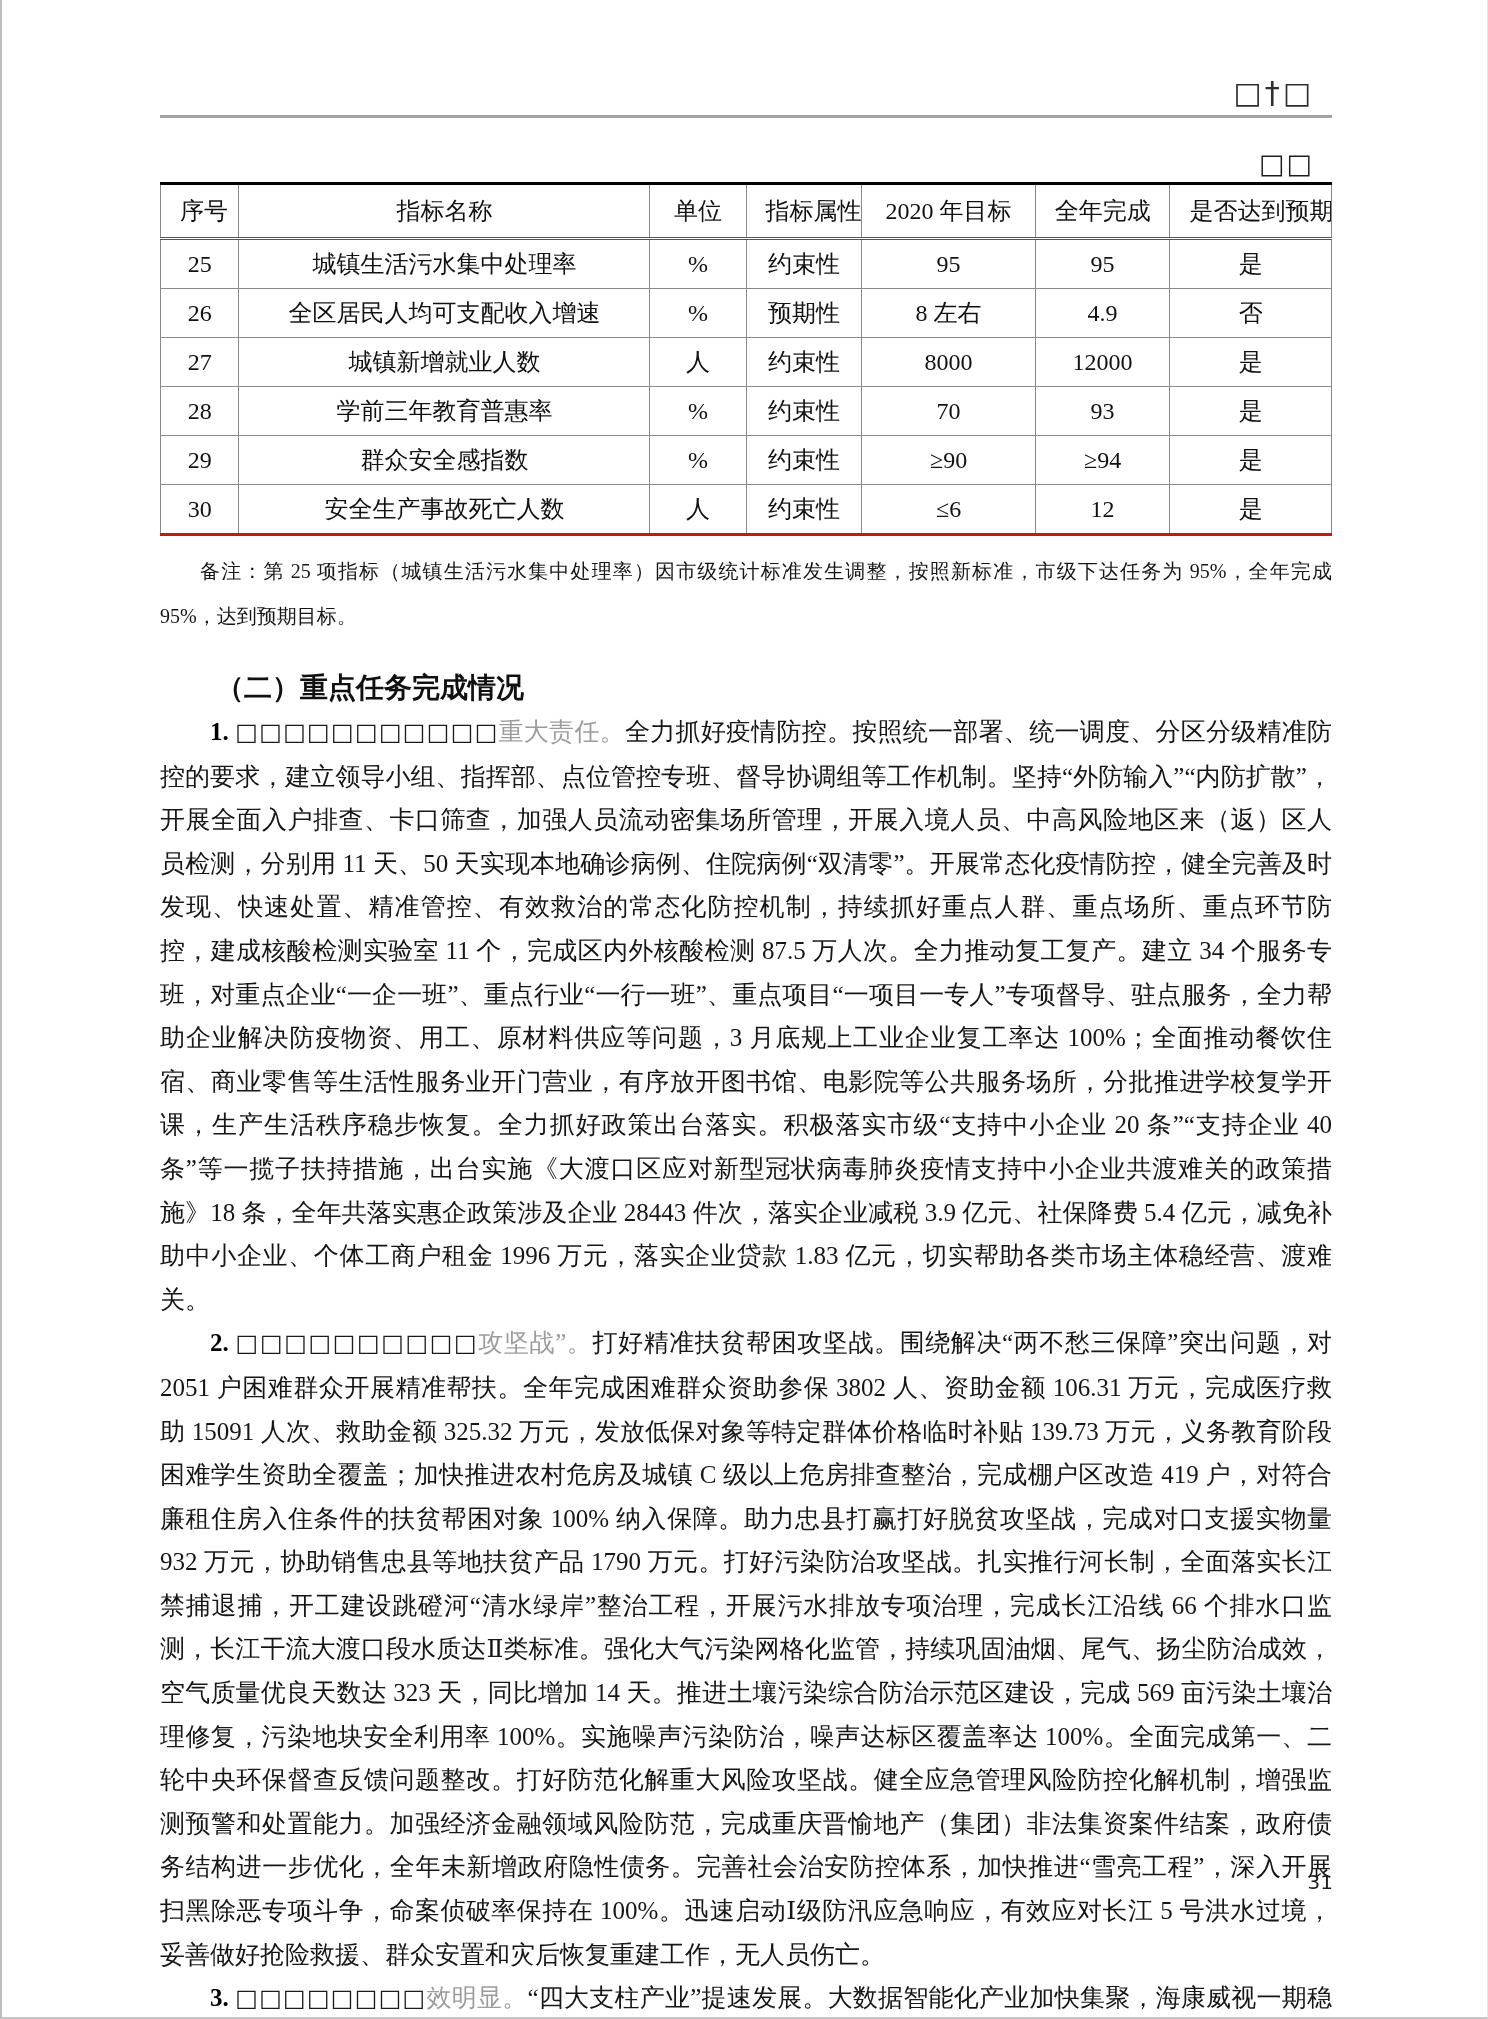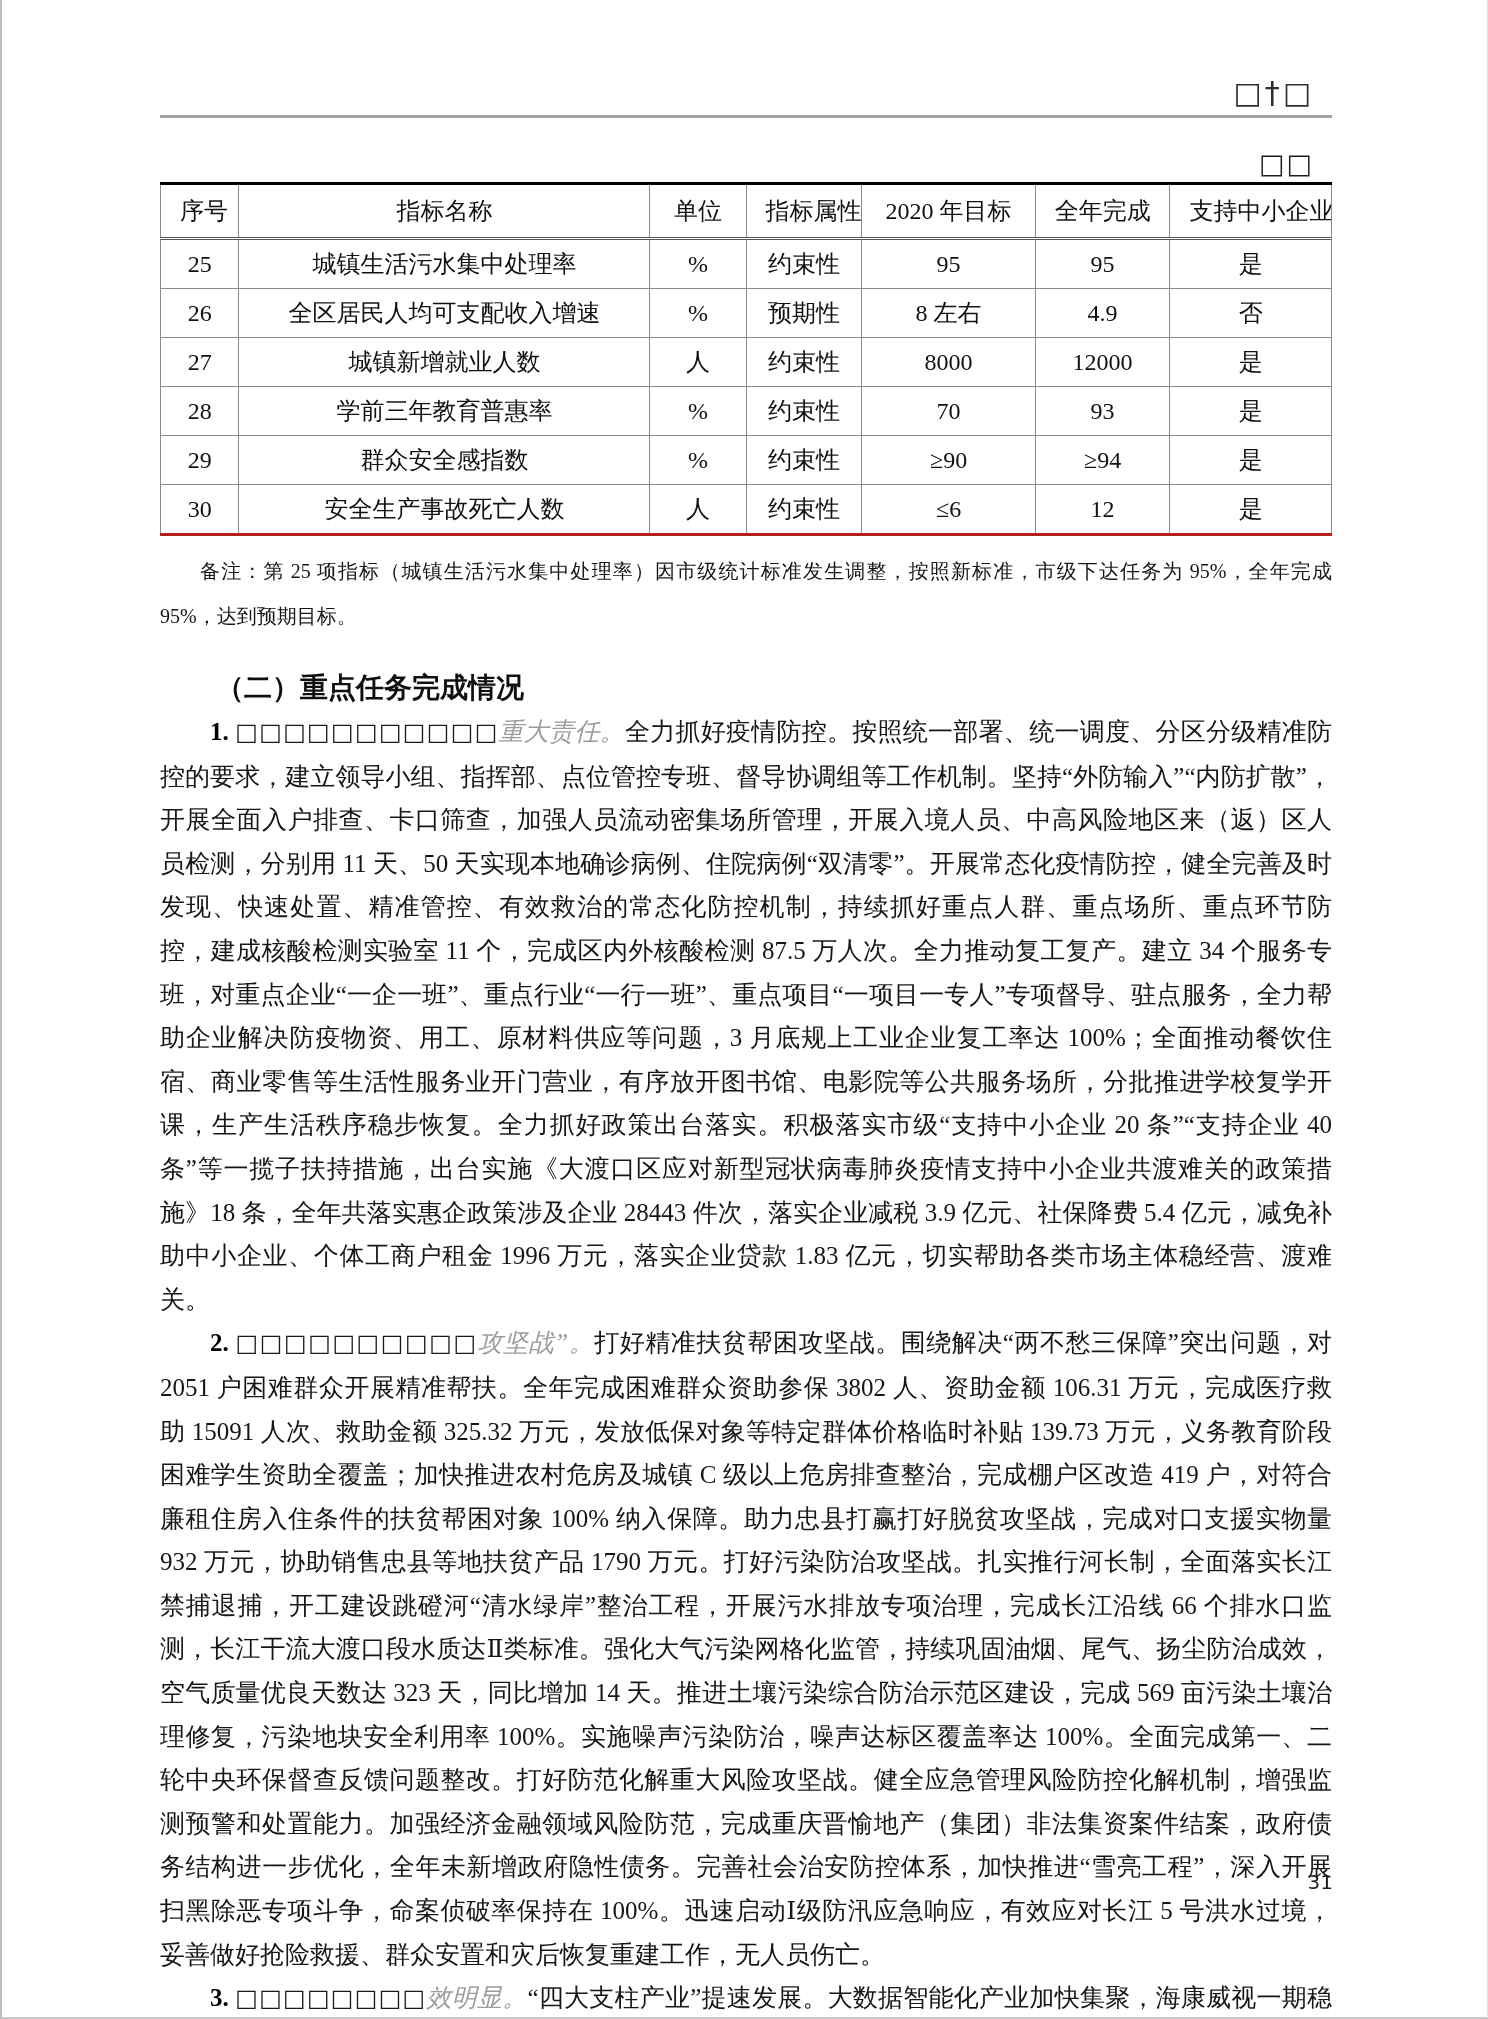--- a/index.html
+++ b/index.html
@@ -66,21 +66,21 @@
   p.body-para{
     margin:0;font-size:25px;line-height:43.6px;
     text-align:justify;text-indent:2em;color:#161616;
   }
   .para-num{font-weight:bold;color:#000;}
   .tofu-run{
     font-weight:bold;color:#1a1a1a;letter-spacing:1px;
     font-family:"DejaVu Sans","Liberation Sans",sans-serif;
     font-size:24px;
   }
-  .faint-lead{color:#9c9c9c;font-style:italic;margin-top:8px;}
+  .faint-lead{color:#9c9c9c;margin-top:8px;}
   .page-number{
     position:absolute;top:1870px;right:154px;
     font-size:20px;color:#1c1c1c;
     font-family:"DejaVu Sans","Liberation Sans",sans-serif;
   }
 </style>
 </head>
 <body>
 
 <div class="page">
@@ -102,21 +102,21 @@
           <col class="col-expect">
       </colgroup>
       <thead>
         <tr class="header-row">
           <th>序号</th>
           <th>指标名称</th>
           <th>单位</th>
           <th>指标属性</th>
           <th>2020 年目标</th>
           <th>全年完成</th>
-          <th>支持中小企业</th>
+          <th>是否达到预期</th>
         </tr>
       </thead>
       <tbody>
         <tr>
           <td>25</td>
           <td>城镇生活污水集中处理率</td>
           <td>%</td>
           <td>约束性</td>
           <td>95</td>
           <td>95</td>

